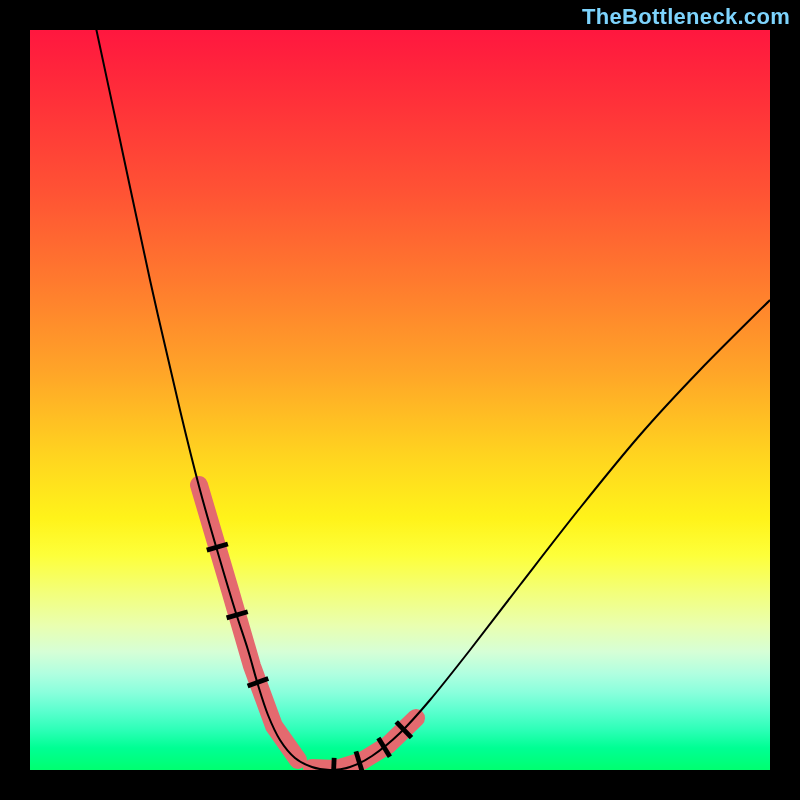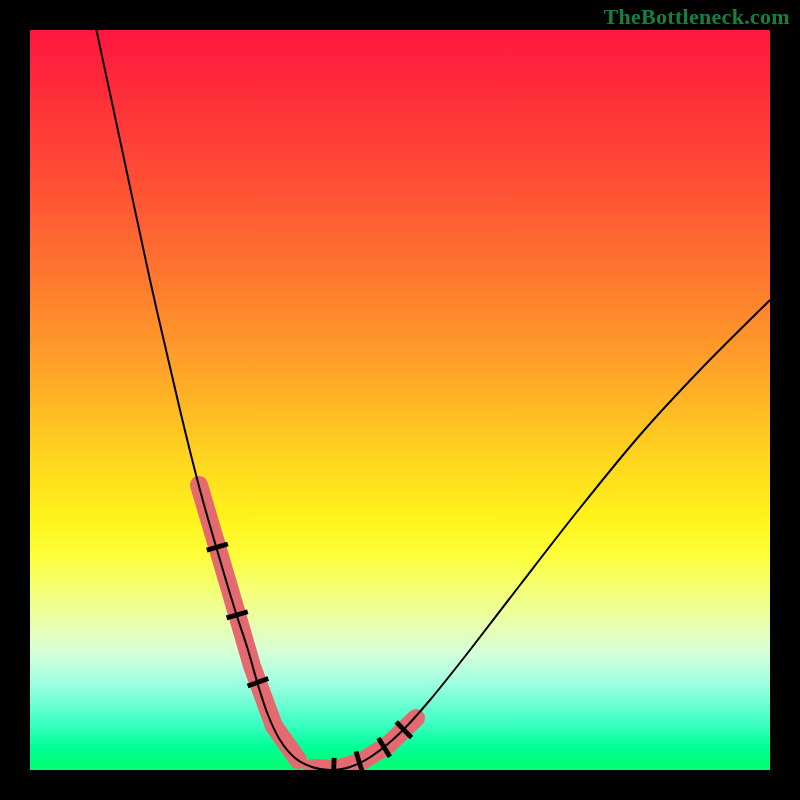--- a/index.html
+++ b/index.html
@@ -14,26 +14,25 @@
   .frame {
     position: relative;
     width: 800px;
     height: 800px;
     background: #000;
   }
   .watermark {
     position: absolute;
     top: 4px;
     right: 10px;
-    color: #15803d;
+    color: #7dd3fc;
     font-size: 22px;
     font-weight: 600;
     letter-spacing: 0.3px;
     z-index: 10;
-    font-family: Liberation Serif, serif;
   }
   .plot-area {
     position: absolute;
     left: 30px;
     top: 30px;
     width: 740px;
     height: 740px;
     overflow: hidden;
   }
   .gradient-bg {

